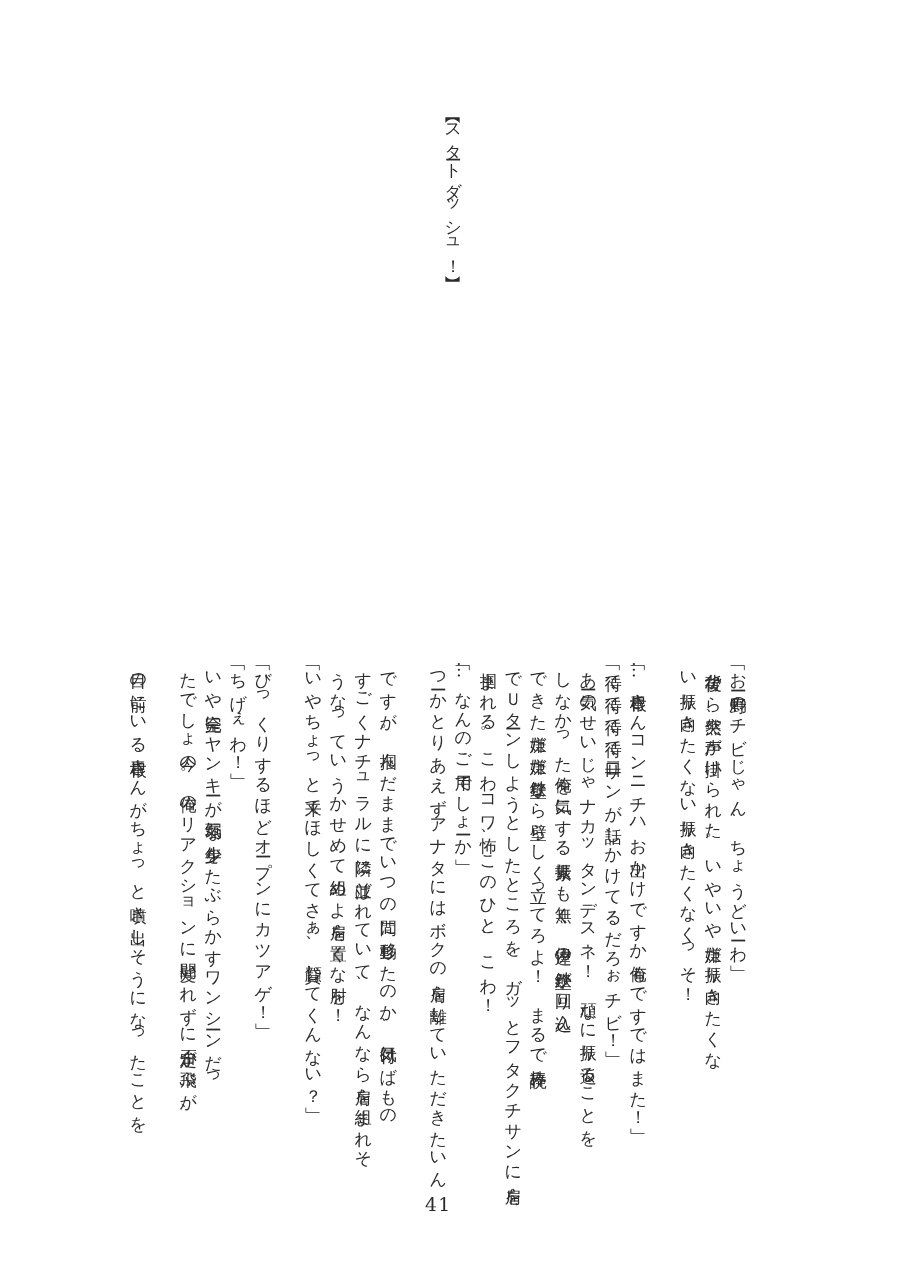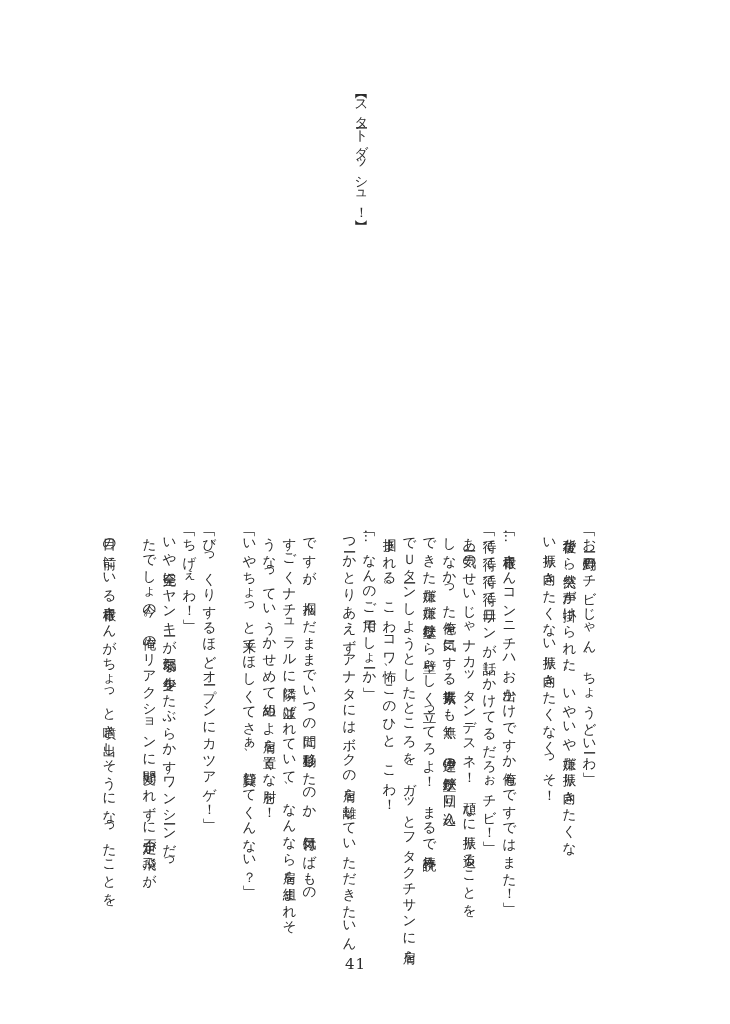--- a/index.html
+++ b/index.html
@@ -40,21 +40,21 @@
     letter-spacing: 1.04px;
     line-height: 20px;
     white-space: pre;
     overflow: visible;
   }
   .page-number {
     position: absolute;
     top: 955px;
     left: 340px;
     width: 26px;
-    text-align: right;
+    text-align: left;
     font-size: 15px;
     letter-spacing: 1px;
   }
 </style>
 </head>
 <body>
 
 <div class="page">
 
   <div class="story-title vertical">【スタートダッシュ！】</div>

